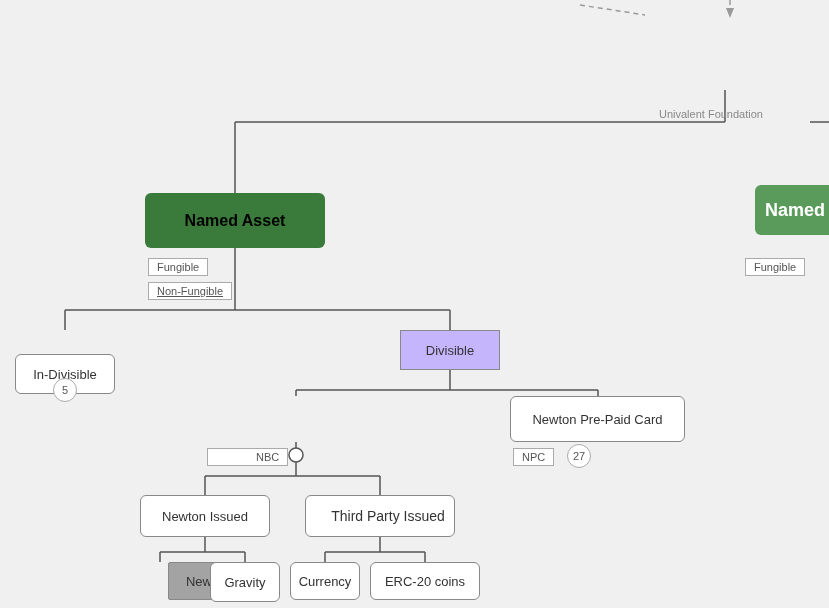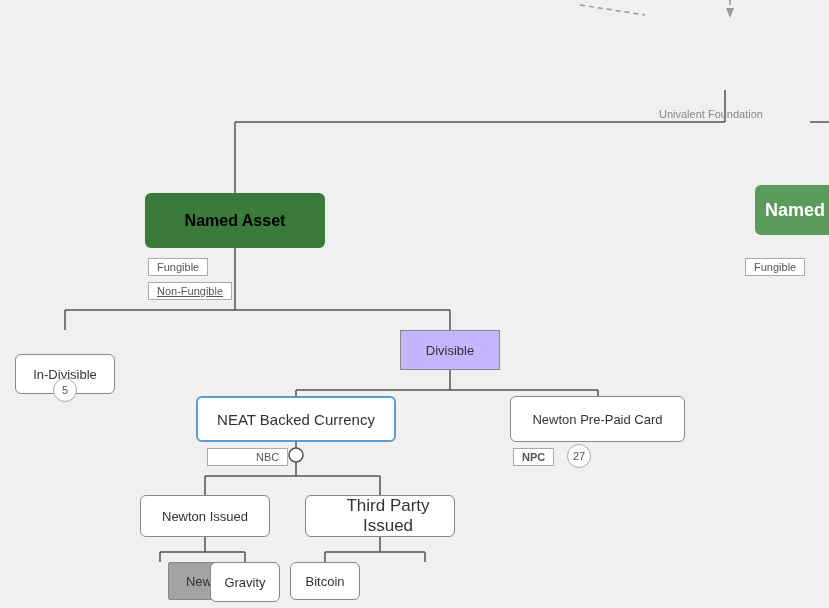--- a/index.html
+++ b/index.html
@@ -189,54 +189,54 @@
   </div>
 
   <div class="badge-circle" style="position:absolute; left:53px; top:378px;">
     <span>5</span>
   </div>
 
   <div class="node" style="left:400px; top:330px; width:100px; height:40px; border:1.5px solid #888; border-radius:0; background:#c4b5fd;">
     <span style="font-size:13px; color:#333;">Divisible</span>
   </div>
 
-  <div class="node node-blue-outline" style="left:196px; top:396px; width:200px; height:46px;">
-    <span>NEAT Backed Currency</span>
-  </div>
 
   <div class="badge" style="position:absolute; left:207px; top:448px;padding-left:48px;">
     <span>NBC</span>
   </div>
 
   <div class="node" style="left:510px; top:396px; width:175px; height:46px; border:1.5px solid #888; border-radius:6px; background:white;">
     <span style="font-size:13px; color:#333;">Newton Pre-Paid Card</span>
   </div>
 
-  <div class="badge" style="position:absolute; left:513px; top:448px;font-weight:bold;">
+  <div class="badge" style="position:absolute; left:513px; top:448px;">
     <span>NPC</span>
   </div>
 
   <div class="badge-circle" style="position:absolute; left:567px; top:444px;">
     <span>27</span>
   </div>
 
   <div class="node" style="left:140px; top:495px; width:130px; height:42px; border:1.5px solid #888; border-radius:6px; background:white;">
     <span style="font-size:13px; color:#333;">Newton Issued</span>
   </div>
 
   <div class="node" style="left:305px; top:495px; width:150px; height:42px; border:1.5px solid #888; border-radius:6px; background:white;">
-    <span style="font-size:17px; color:#333;margin-left:16px;">Third Party Issued</span>
+    <span style="font-size:14px; color:#333;margin-left:16px;">Third Party Issued</span>
   </div>
 
   <div class="node" style="left:120px; top:562px; width:80px; height:38px; border:1.5px solid #888; border-radius:2px; background:#a3a3a3;margin-left:48px;">
     <span style="font-size:13px; color:#333;">Newton</span>
   </div>
 
   <div class="node" style="left:210px; top:562px; width:70px; height:40px; border:1.5px solid #888; border-radius:6px; background:white;">
     <span style="font-size:13px; color:#333;">Gravity</span>
   </div>
 
   <div class="node" style="left:290px; top:562px; width:70px; height:38px; border:1.5px solid #888; border-radius:6px; background:white;">
-    <span style="font-size:13px; color:#333;">Bitcoin</span>
-  </div>
-
+    <span style="font-size:13px; color:#333;">Currency</span>
+  </div>
+
+  <div class="node" style="left:370px; top:562px; width:110px; height:38px; border:1.5px solid #888; border-radius:6px; background:white;">
+    <span style="font-size:13px; color:#333;">ERC-20 coins</span>
+  </div>
 
 </div>
 
 </body></html>

